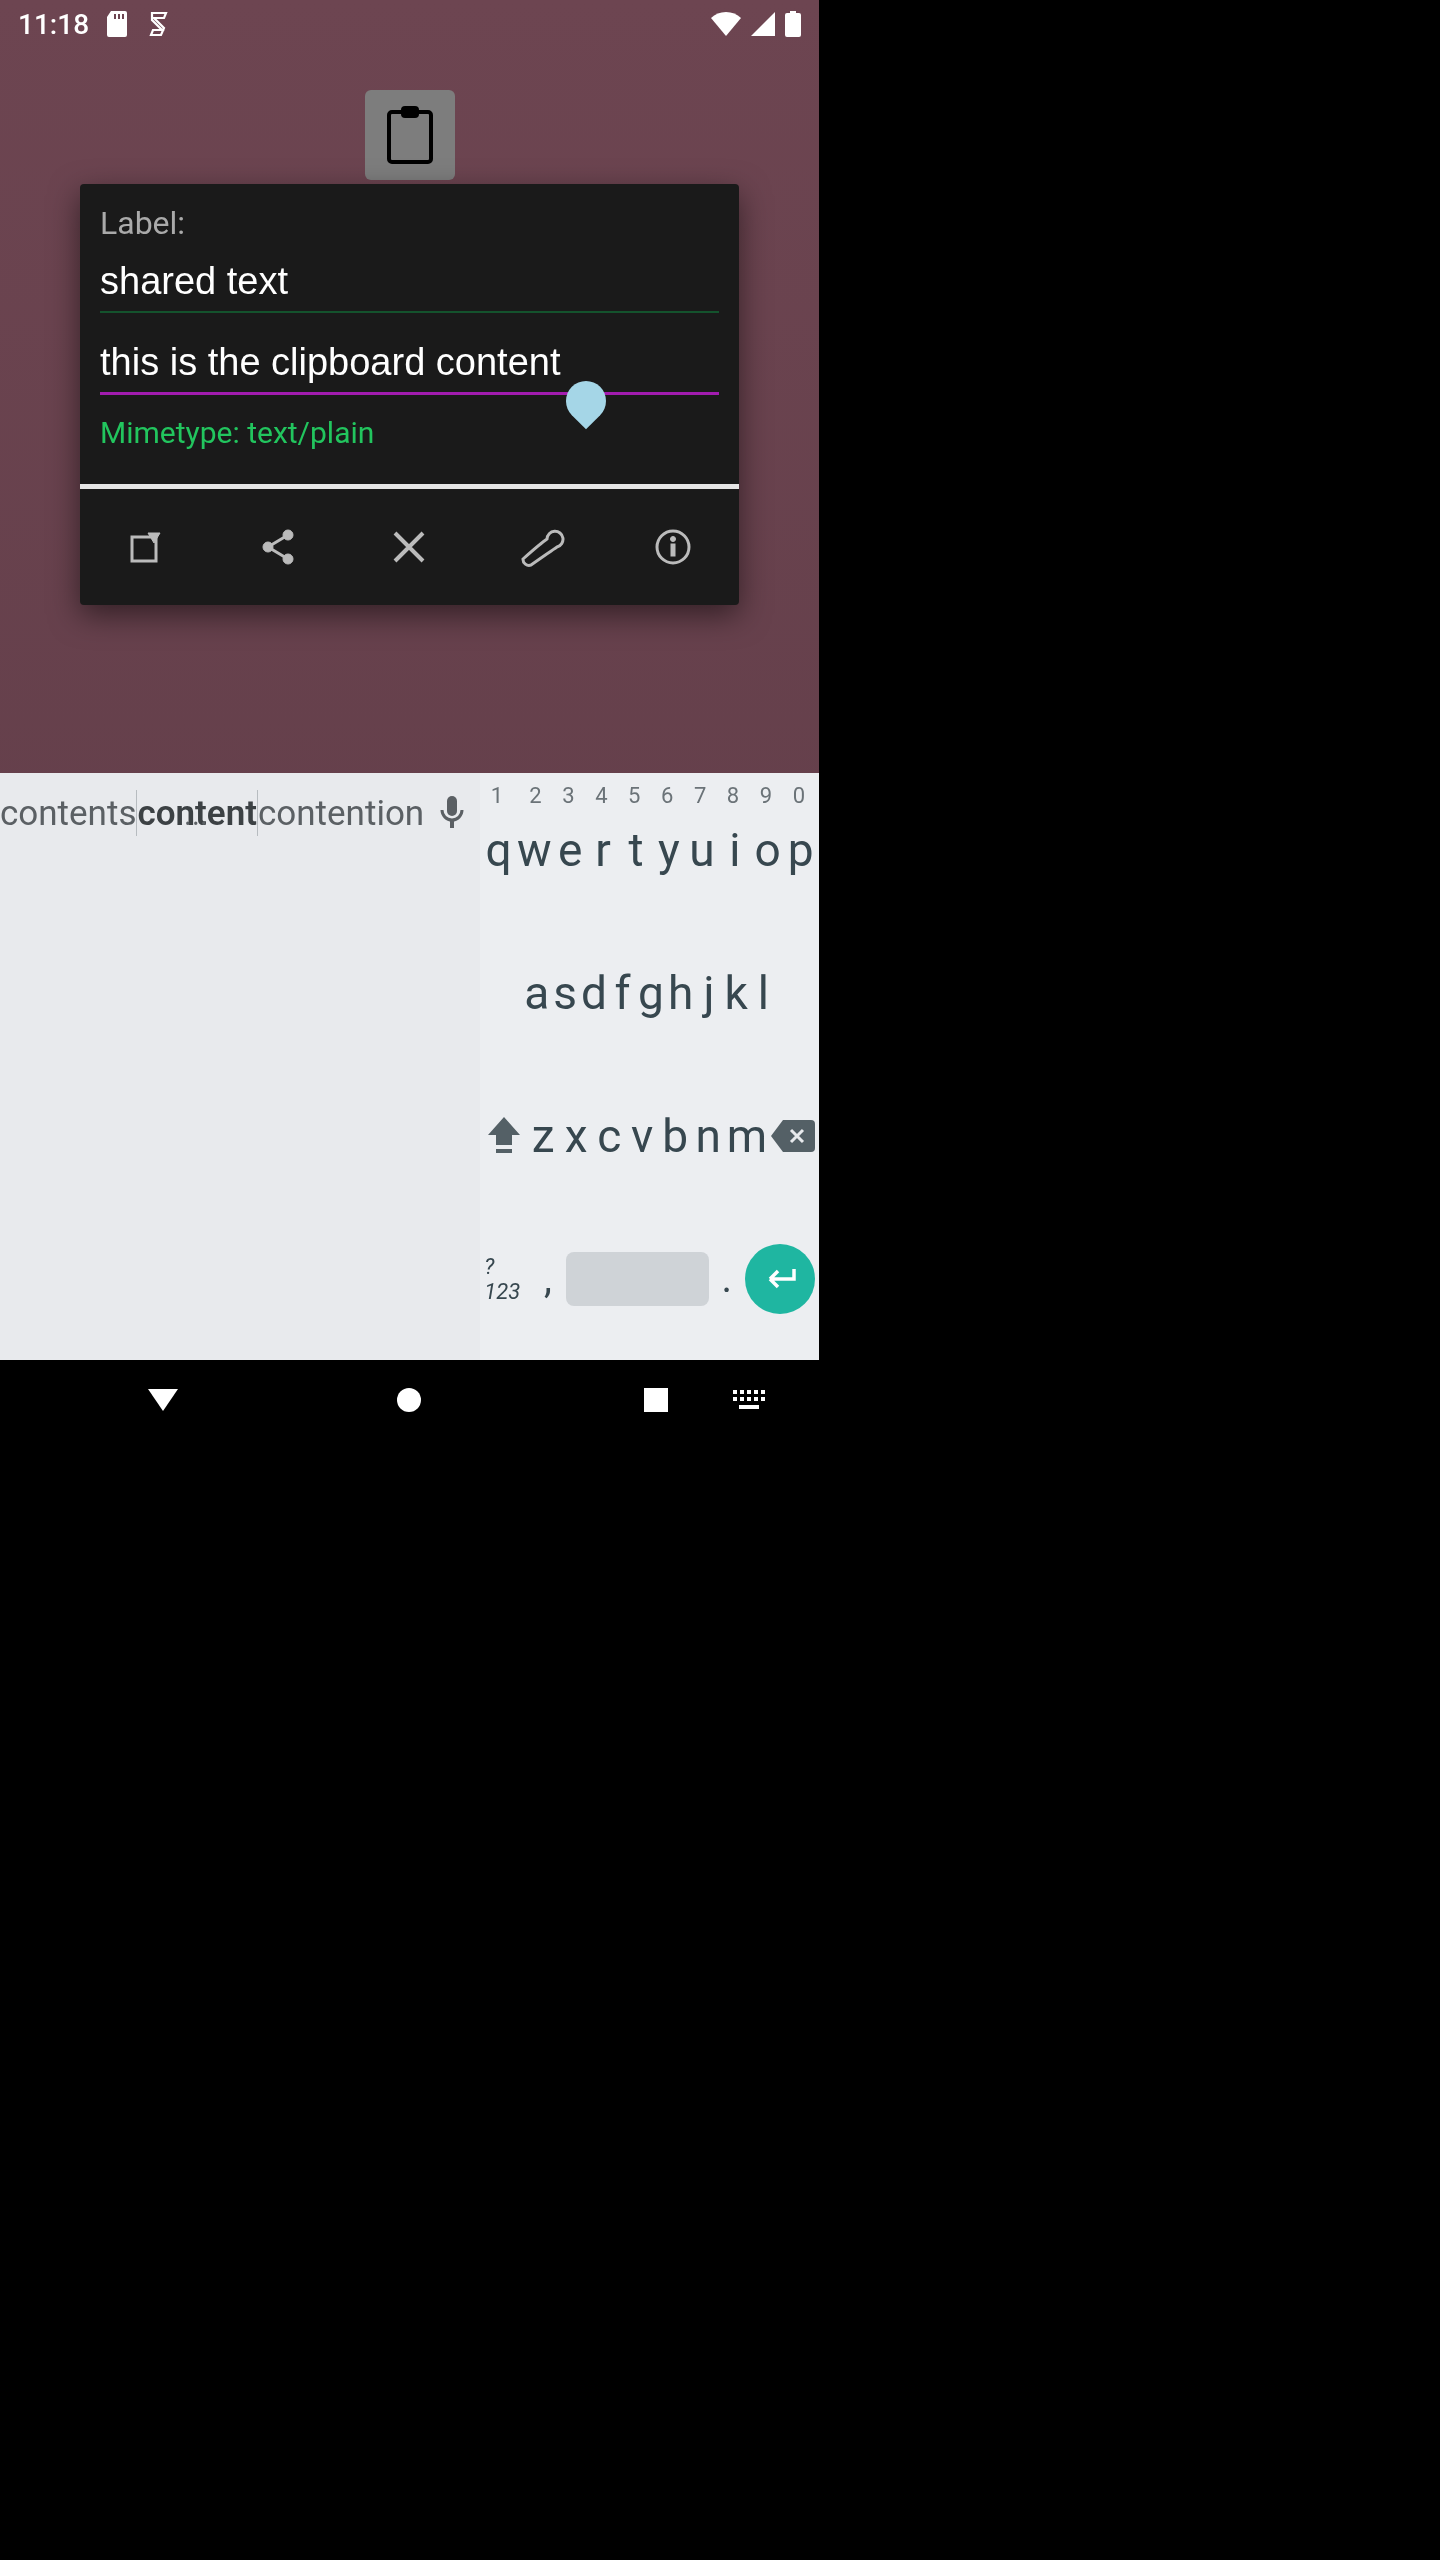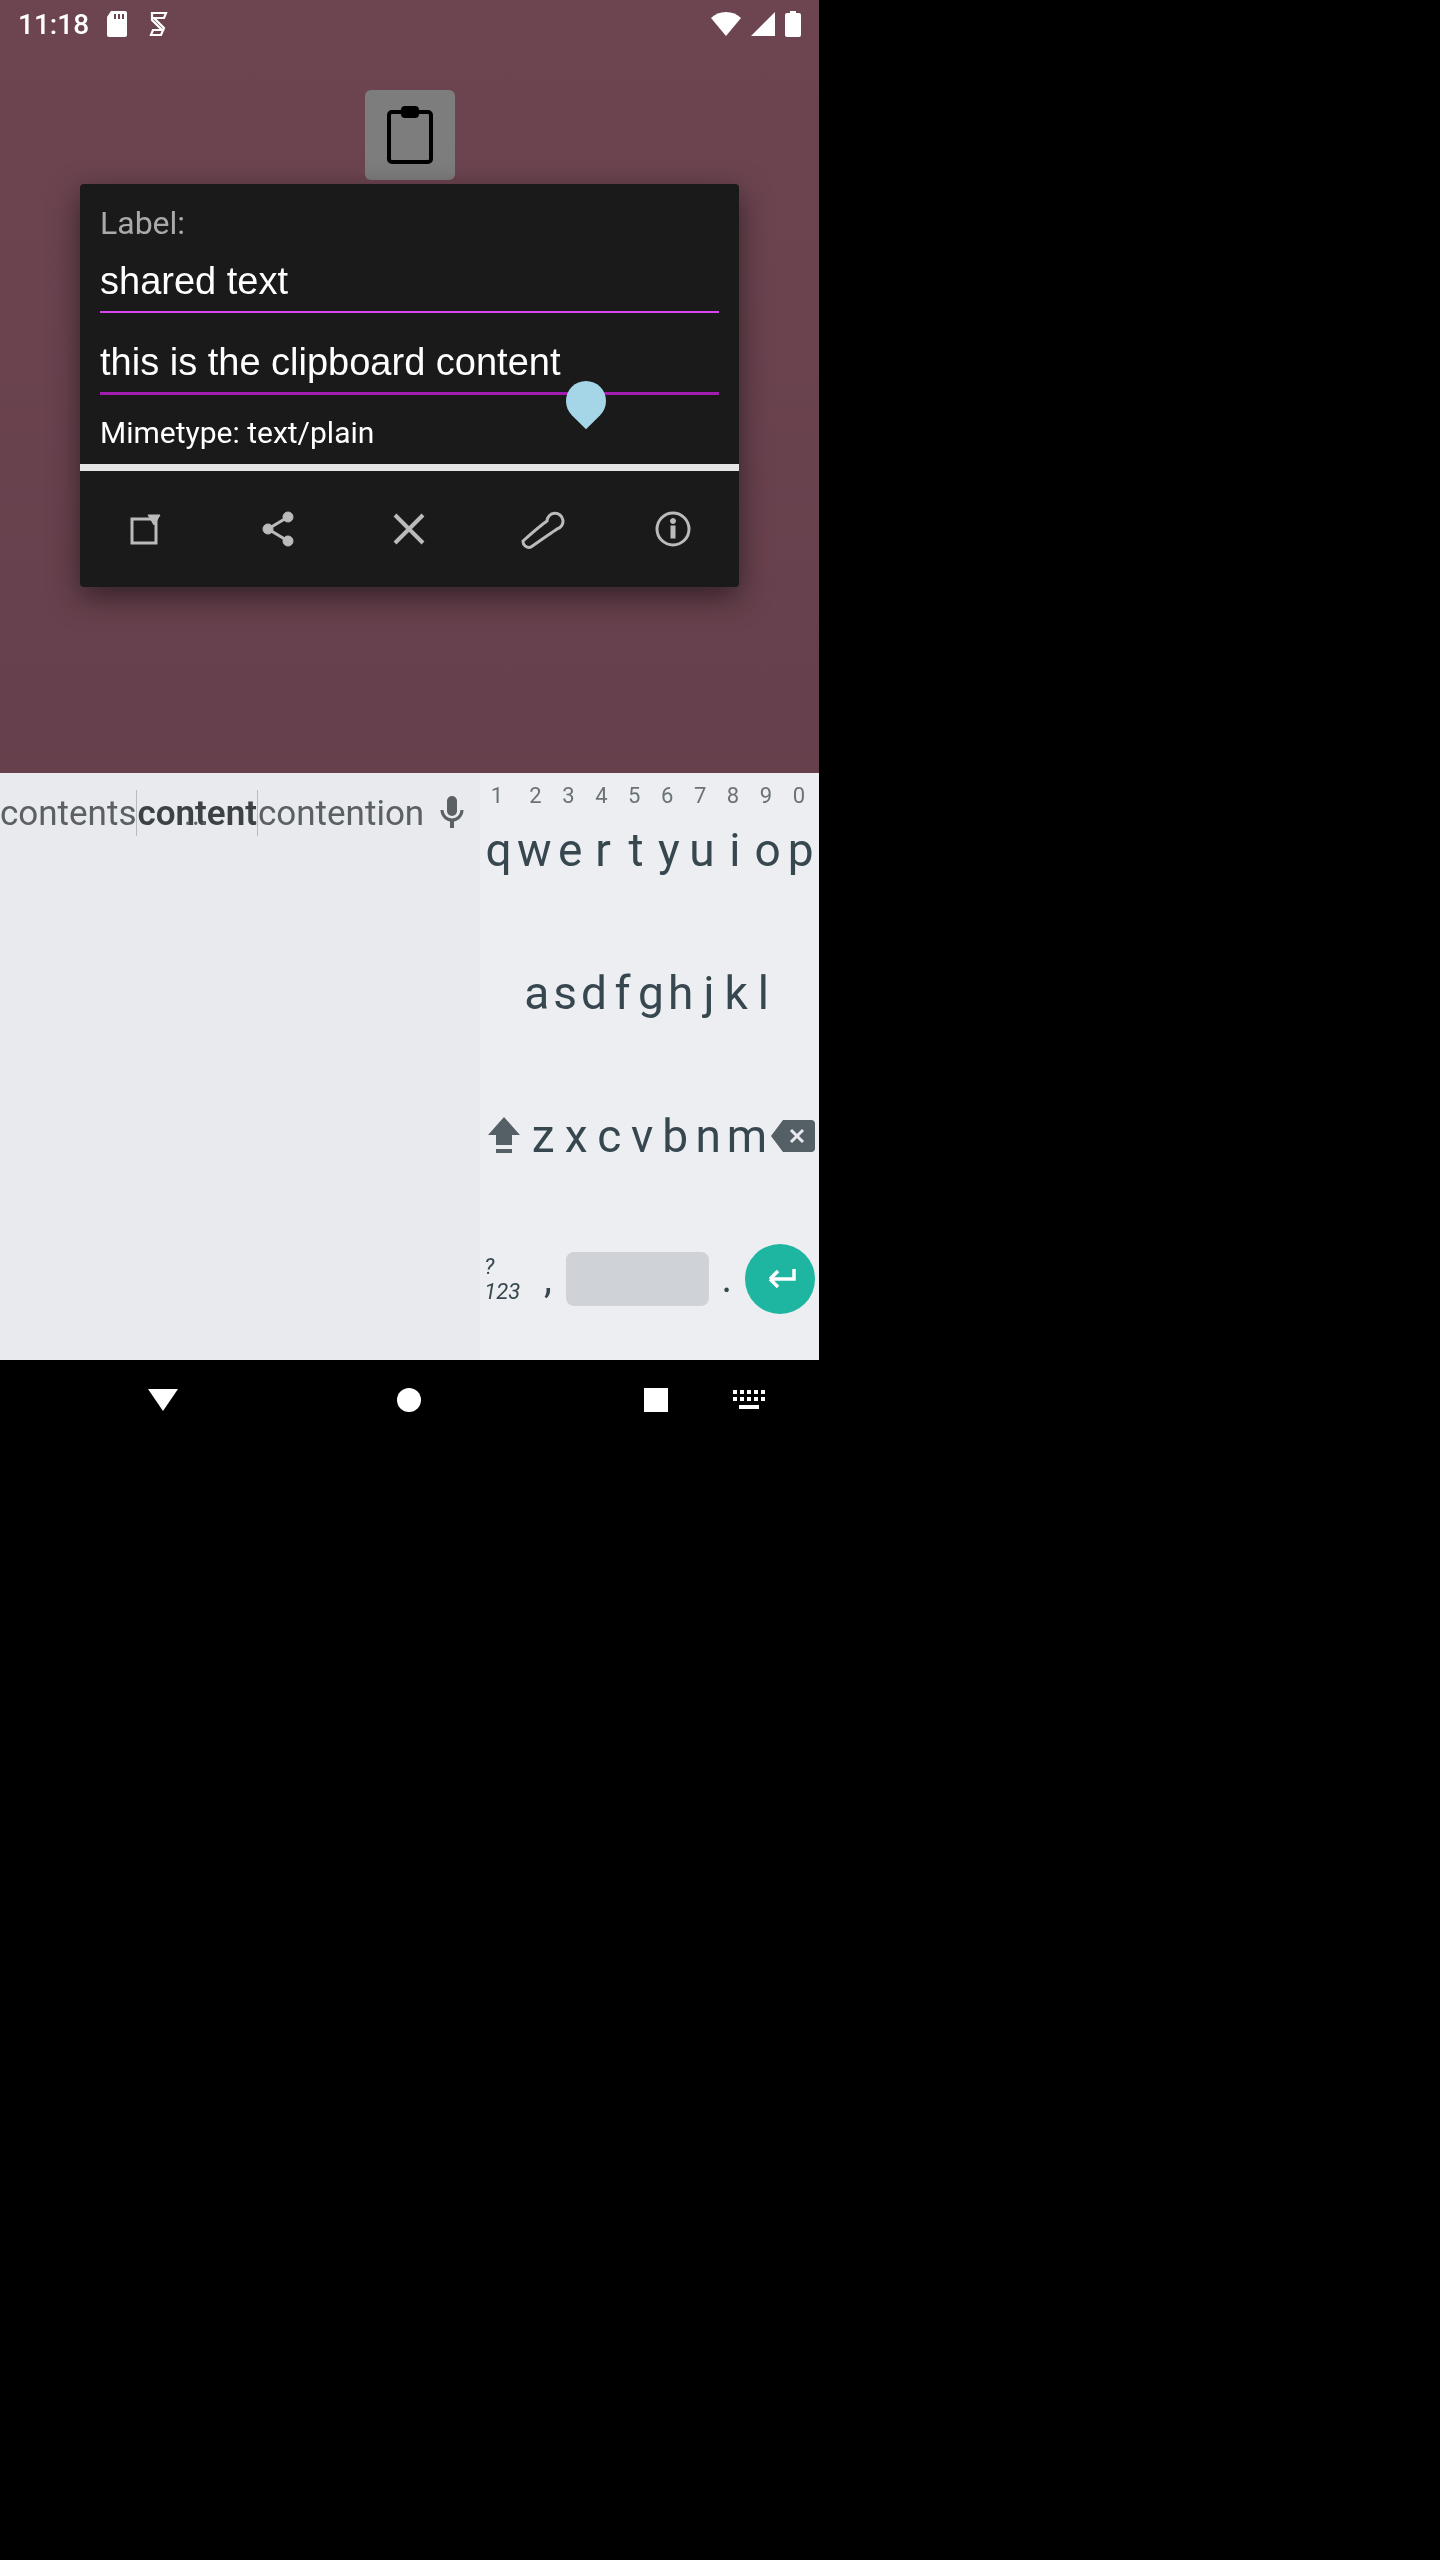--- a/index.html
+++ b/index.html
@@ -53,45 +53,45 @@
   }
   .field-label {
     color: #aaaaaa;
     font-size: 32px;
     margin-bottom: 14px;
   }
   .text-input {
     width: 100%;
     background: transparent;
     border: none;
-    border-bottom: 2px solid #d946ef;
+    border-bottom: 2px solid #14532d;
     color: #fff;
     font-size: 38px;
     padding: 4px 0 8px 0;
     outline: none;
   }
   .text-input.focused {
     border-bottom: 3px solid #a21caf;
   }
   .content-wrap { position: relative; margin-bottom: 20px; }
   .cursor-handle {
     position: absolute;
     right: 113px;
     top: 44px;
     width: 40px; height: 40px;
     background: #a5d6e7;
     border-radius: 50% 50% 50% 0;
     transform: rotate(-45deg);
   }
   .section-gap { height: 24px; }
   .mime {
-    color: #ffffff;
+    color: #22c55e;
     font-size: 30px;
-    padding-bottom: 14px;
-    border-bottom: 7px solid #e5e5e5;
+    padding-bottom: 34px;
+    border-bottom: 5px solid #e5e5e5;
     margin: 0 -20px;
     padding-left: 20px;
   }
   .actions {
     display: flex;
     justify-content: space-around;
     align-items: center;
     height: 116px;
     margin: 0 -20px;
   }

